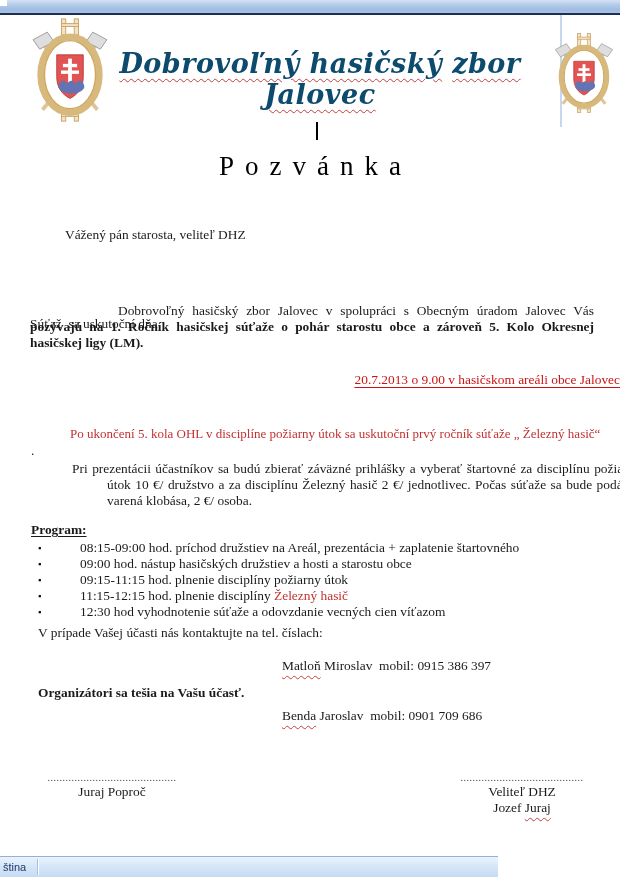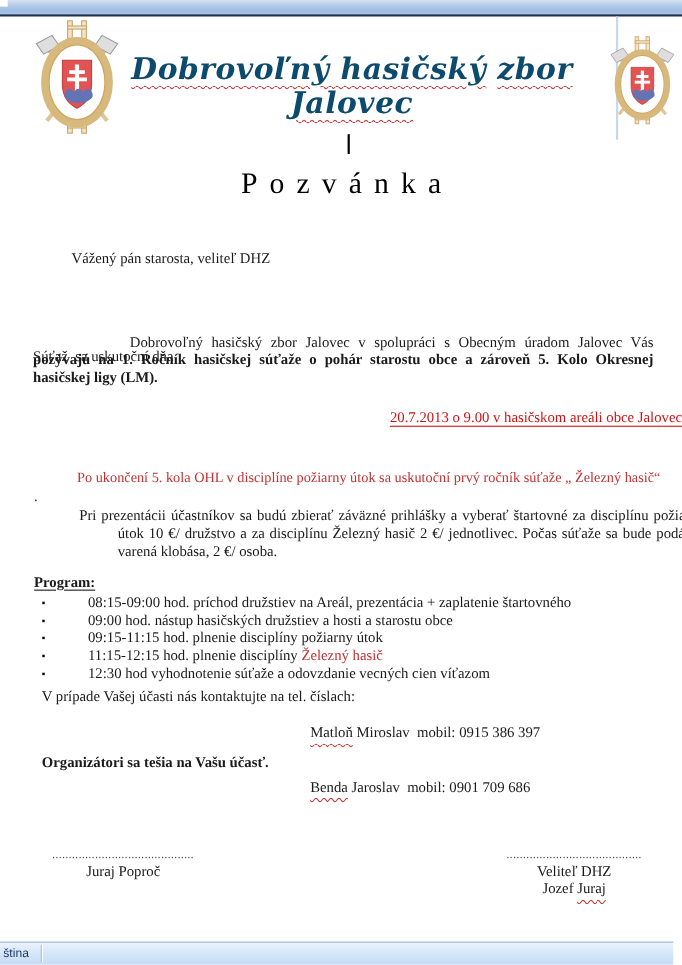--- a/index.html
+++ b/index.html
@@ -56,21 +56,21 @@
   .contact-names{position:absolute;left:282px;top:625px;line-height:16.6px;white-space:pre-wrap;}
 
   .closing{position:absolute;left:38px;top:685px;font-weight:bold;}
 
   .sig{position:absolute;top:771px;width:170px;text-align:center;line-height:16.2px;}
   .sig-left{left:27px;}
   .sig-right{left:437px;}
   .sig-dots{font-size:10px;letter-spacing:0.5px;color:#444;line-height:13px;}
 
   
-  .statusbar{position:absolute;left:0;top:856px;width:612px;height:21px;
+  .statusbar{position:absolute;left:0;top:856px;width:498px;height:21px;
              background:linear-gradient(180deg,#eaf3fd 0%,#d3e5f8 50%,#c5dbf3 100%);
              border-top:1px solid #92b1d4;
              font-family:"Liberation Sans","DejaVu Sans",sans-serif;font-size:11px;color:#1f3a68;}
   .status-lang{position:absolute;left:3px;top:4px;}
   .status-div{position:absolute;left:37px;top:2px;width:1px;height:16px;background:#a6c1dd;
               box-shadow:1px 0 0 #ffffff;}
 </style>
 </head>
 <body>
 

